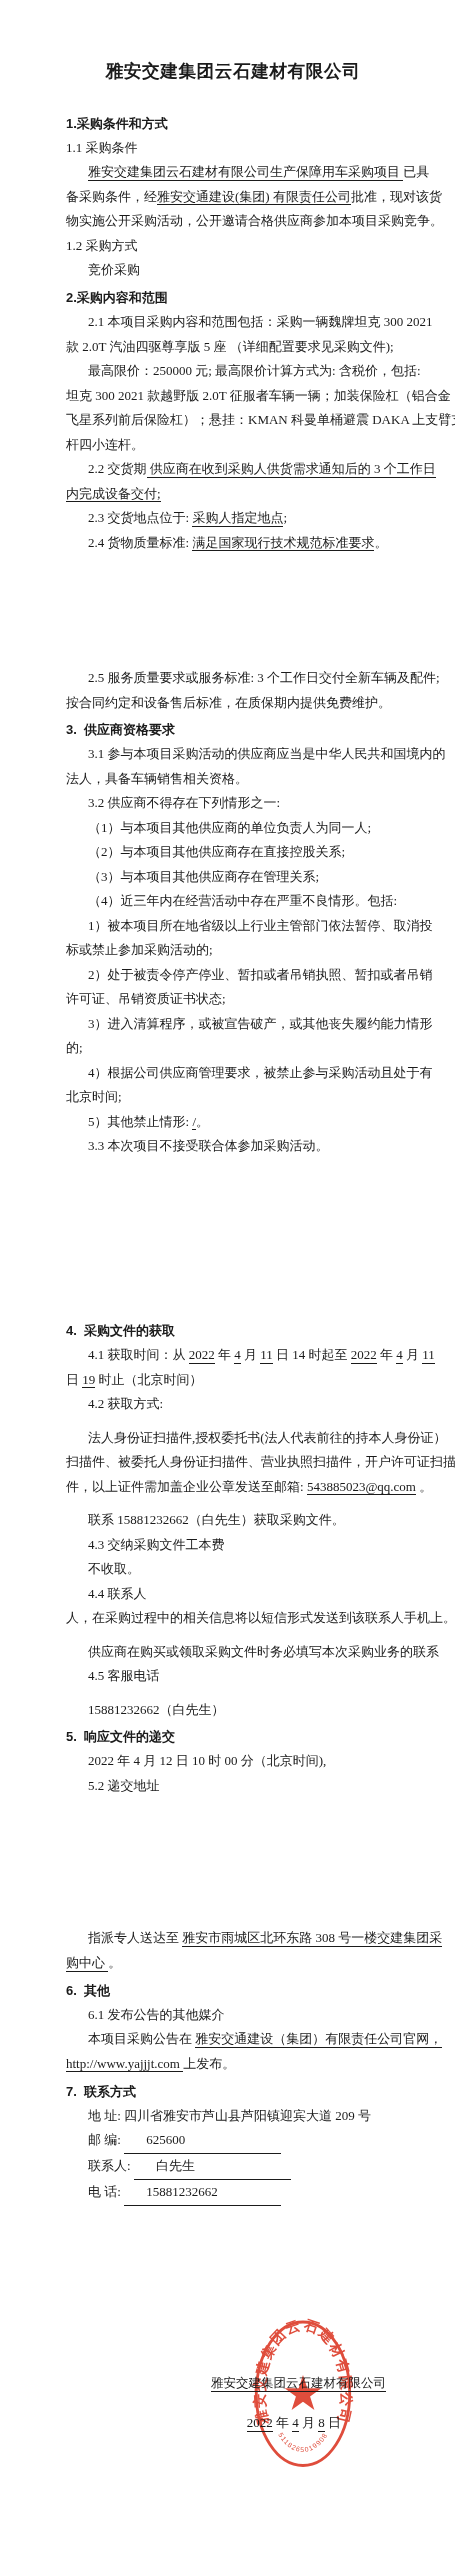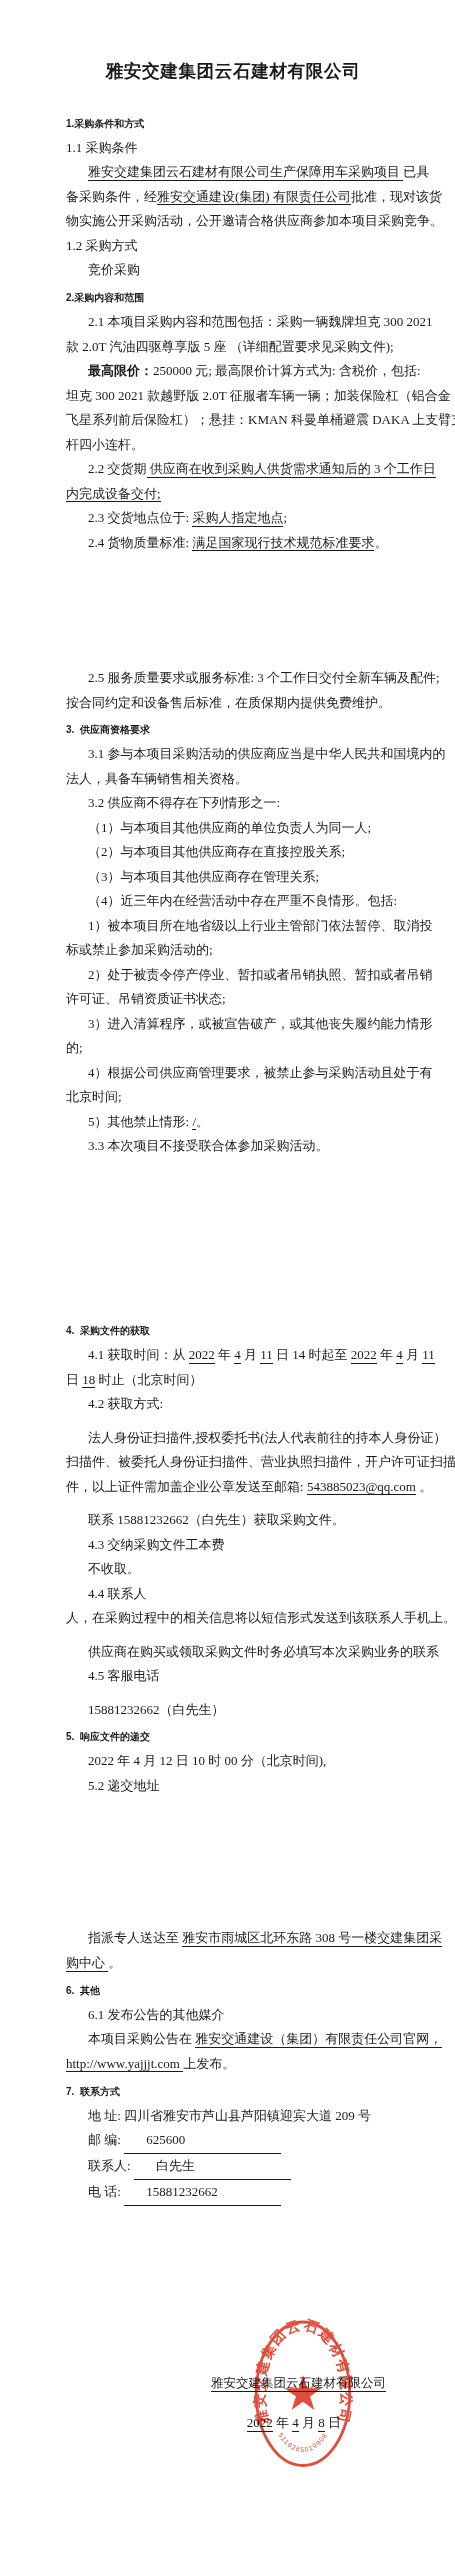--- a/index.html
+++ b/index.html
@@ -8,25 +8,25 @@
     font-family:"Liberation Serif", serif;position:relative;overflow:hidden;
   }
   .content{margin-left:66px;width:334px;padding-top:57px;}
   .title-line{
     text-align:center;font-size:17.6px;font-weight:bold;line-height:28.5px;
     letter-spacing:0.6px;white-space:pre;font-family:"Liberation Serif", serif;
   }
   .line{font-size:13px;line-height:24.5px;white-space:pre;}
   .ind{text-indent:22px;}
   .h1{
-    font-family:"Liberation Sans", sans-serif;font-weight:bold;font-size:10px;
+    font-family:"Liberation Sans", sans-serif;font-weight:bold;font-size:13px;
     line-height:25px;margin-top:2.3px;white-space:pre;
   }
   .u{border-bottom:0.9px solid #1b1b1b;padding-bottom:0.6px;}
-  .b{font-weight:bold;font-family:"Liberation Sans", sans-serif;}
+  .b{font-weight:normal;font-family:"Liberation Sans", sans-serif;}
   .fill{display:inline-block;min-width:157px;}
   .mt{margin-top:9px;}
   .gap-t{height:23px;}
   .gap-a{height:111px;}
   .gap-b{height:157px;}
   .gap-c{height:128px;}
   .seal-svg{position:absolute;left:246px;top:2310px;opacity:0.9;}
   .sig-company{position:absolute;top:2375px;right:69px;font-size:12.5px;white-space:pre;}
   .sig-date{position:absolute;top:2414px;right:114px;font-size:13px;white-space:pre;font-family:Liberation Serif, serif;}
 </style>
@@ -73,21 +73,21 @@
       <div class="line"><span>许可证、吊销资质证书状态;</span></div>
       <div class="line ind"><span>3）进入清算程序，或被宣告破产，或其他丧失履约能力情形</span></div>
       <div class="line"><span>的;</span></div>
       <div class="line ind"><span>4）根据公司供应商管理要求，被禁止参与采购活动且处于有</span></div>
       <div class="line"><span>北京时间;</span></div>
       <div class="line ind"><span>5）其他禁止情形: </span><span class="u">/</span><span>。</span></div>
       <div class="line ind"><span>3.3 本次项目不接受联合体参加采购活动。</span></div>
       <div class="gap-b"></div>
       <div class="h1">4.  采购文件的获取</div>
       <div class="line ind"><span>4.1 获取时间：从 </span><span class="u">2022</span><span> 年 </span><span class="u">4</span><span> 月 </span><span class="u">11</span><span> 日 14 时起至 </span><span class="u">2022</span><span> 年 </span><span class="u">4</span><span> 月 </span><span class="u">11</span></div>
-      <div class="line"><span>日 </span><span class="u">18</span><span> 时止（北京时间）</span></div>
+      <div class="line"><span>日 </span><span class="u">19</span><span> 时止（北京时间）</span></div>
       <div class="line ind"><span>4.2 获取方式:</span></div>
       <div class="line ind mt"><span>法人身份证扫描件,授权委托书(法人代表前往的持本人身份证）</span></div>
       <div class="line"><span>扫描件、被委托人身份证扫描件、营业执照扫描件，开户许可证扫描</span></div>
       <div class="line"><span>件，以上证件需加盖企业公章发送至邮箱: </span><span class="u">543885023@qq.com</span><span> 。</span></div>
       <div class="line ind mt"><span>联系 15881232662（白先生）获取采购文件。</span></div>
       <div class="line ind"><span>4.3 交纳采购文件工本费</span></div>
       <div class="line ind"><span>不收取。</span></div>
       <div class="line ind"><span>4.4 联系人</span></div>
       <div class="line"><span>人，在采购过程中的相关信息将以短信形式发送到该联系人手机上。</span></div>
       <div class="line ind mt"><span>供应商在购买或领取采购文件时务必填写本次采购业务的联系</span></div>

